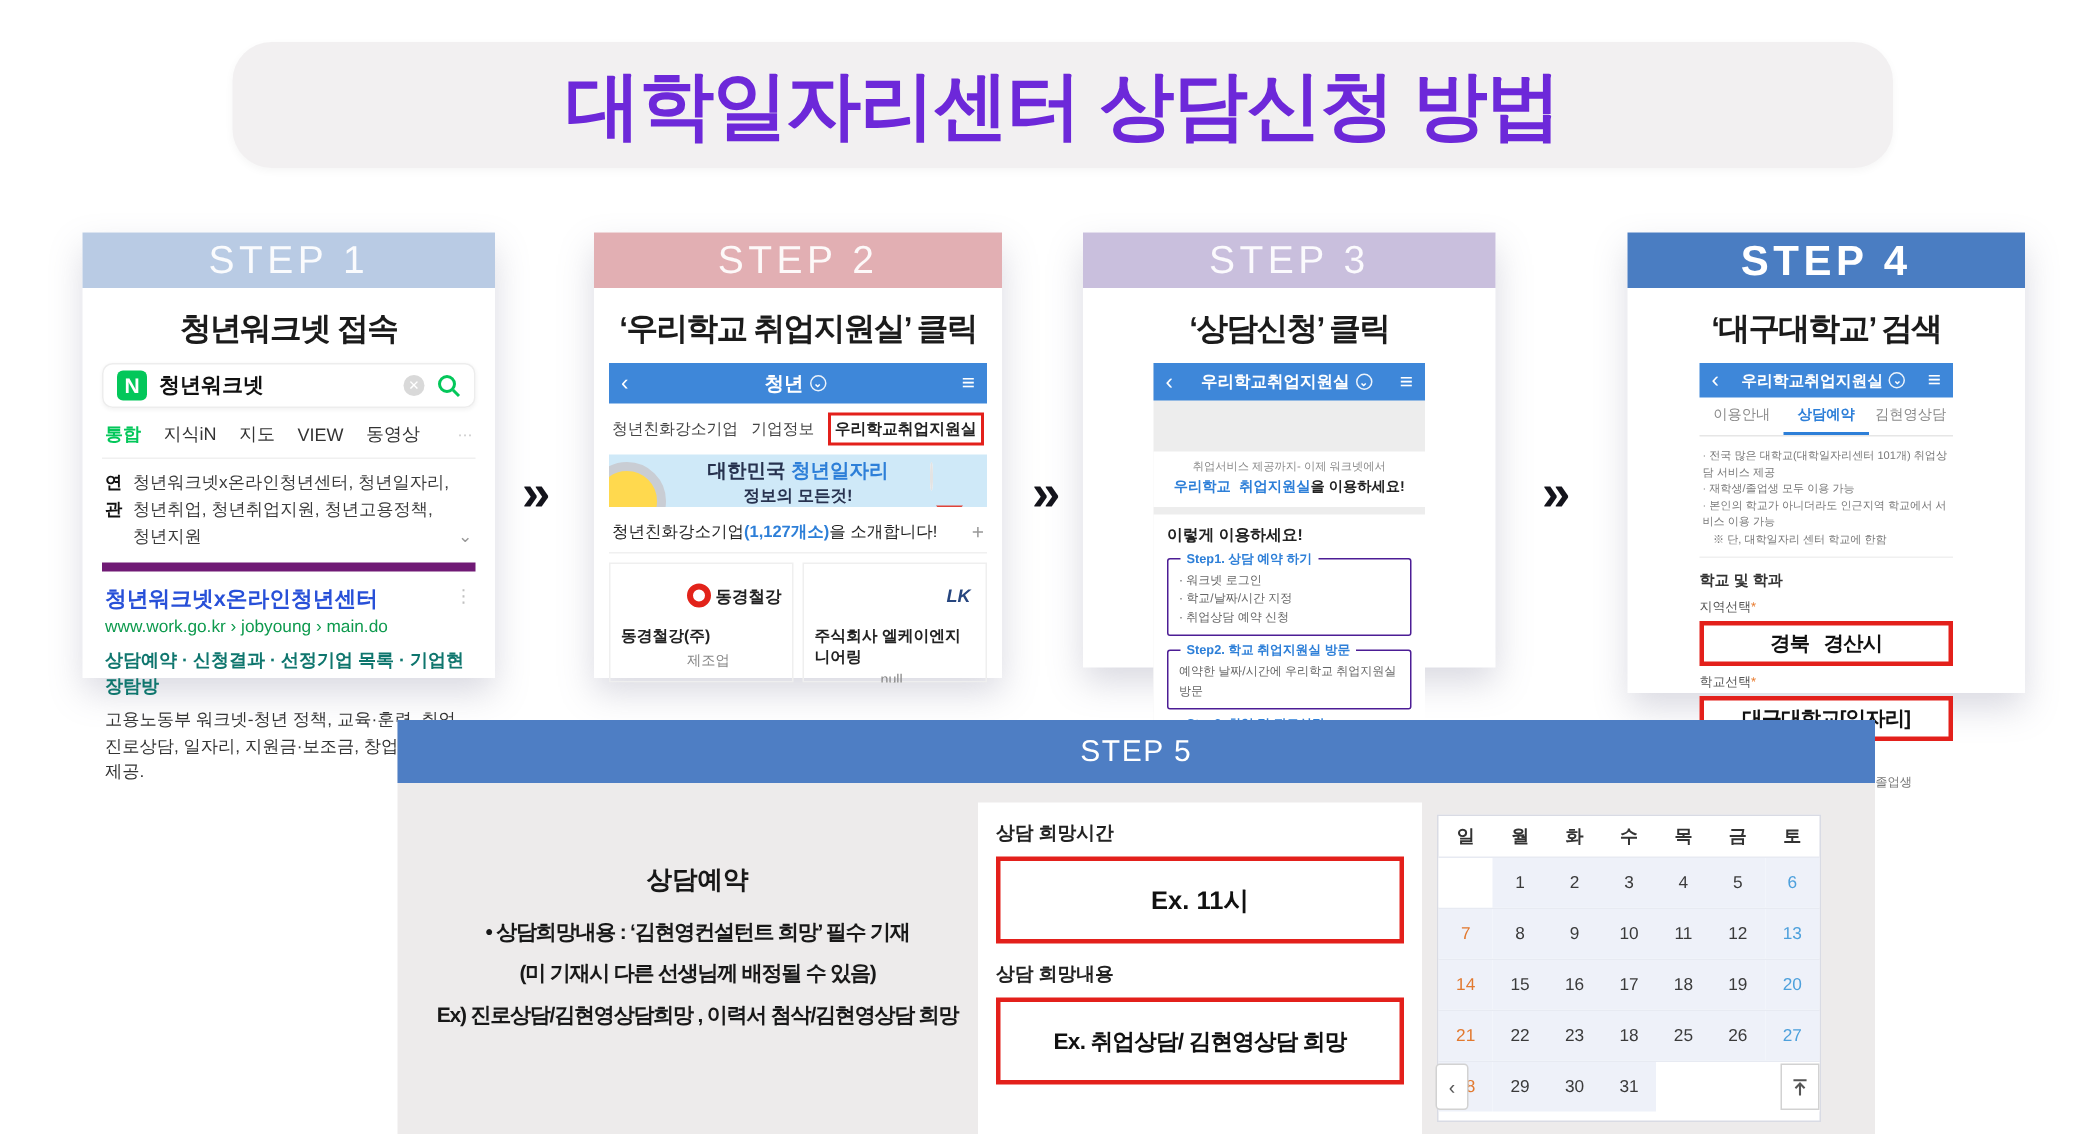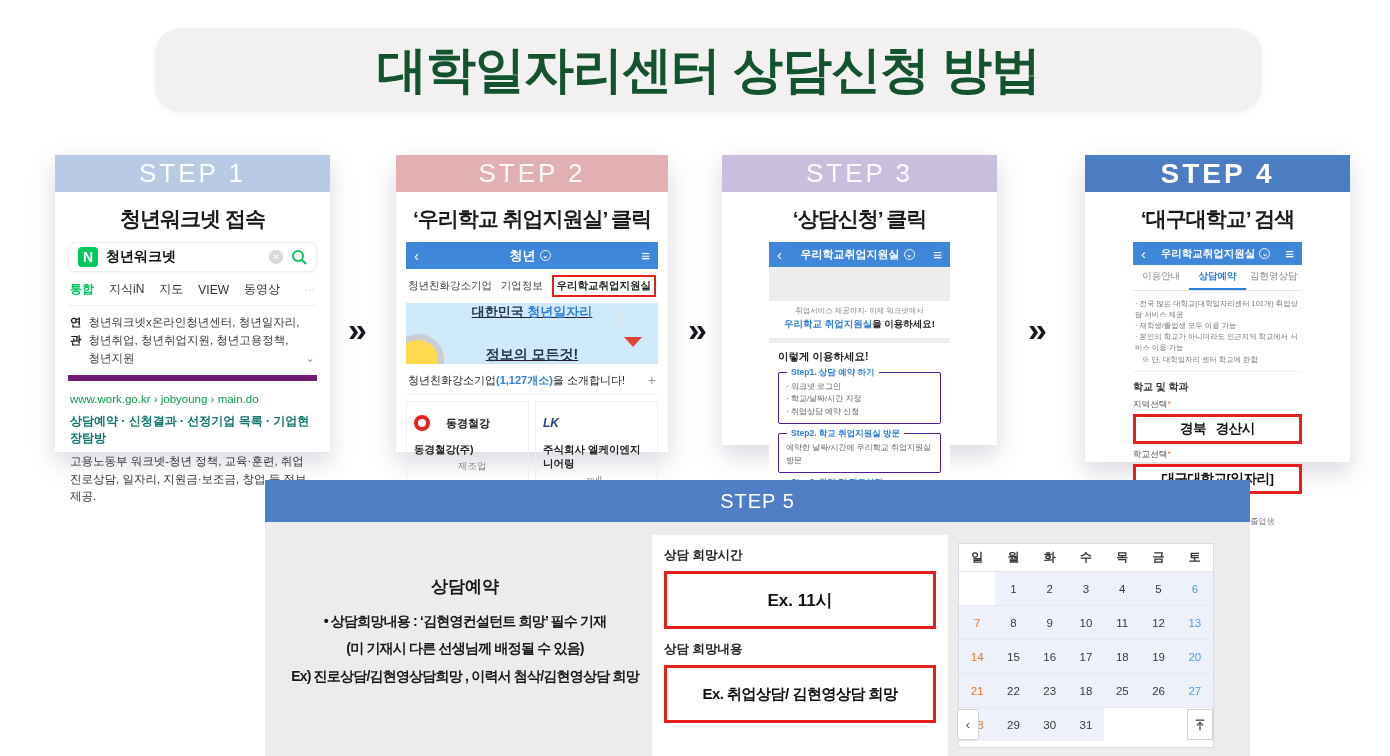--- a/index.html
+++ b/index.html
@@ -5,21 +5,21 @@
   * { margin:0; padding:0; box-sizing:border-box; }
   html,body { background:#fff; }
   .canvas { position:relative; width:1390px; height:756px; background:#fff; overflow:hidden;
             font-family:"Liberation Sans", sans-serif; color:#222; }
   .abs { position:absolute; }
 
   
   .title-banner { left:155px; top:28px; width:1107px; height:84px; background:#f2f0f1;
                   border-radius:26px; display:flex; align-items:center; justify-content:center;
                   box-shadow:0 2px 6px rgba(0,0,0,.04); }
-  .title-banner h1 { font-size:50px; font-weight:800; color:#14532d; letter-spacing:-1px; }
+  .title-banner h1 { font-size:50px; font-weight:800; color:#6d28d9; letter-spacing:-1px; }
 
   
   .step-card { top:155px; background:#fff; box-shadow:0 10px 22px rgba(130,130,155,.30); }
   .step-head { height:37px; display:flex; align-items:center; justify-content:center;
                color:rgba(255,255,255,.92); font-size:26px; letter-spacing:3px; font-weight:400; }
   .card1 .step-head { background:#b9cbe4; }
   .card2 .step-head { background:#e2afb3; }
   .card3 .step-head { background:#c9bfdd; }
   .card4 .step-head { background:#4a7dc2; color:#fff; font-weight:700; font-size:28px; }
   .card-sub { text-align:center; font-weight:800; font-size:21px; color:#1b1b1b; padding:13px 0 9px; letter-spacing:-1px; }
@@ -63,50 +63,50 @@
   .pbar .pdrop { width:11px; height:11px; border:1px solid rgba(255,255,255,.9); border-radius:50%;
                  font-size:7px; display:flex; align-items:center; justify-content:center; }
   .pbar .pmenu { font-size:15px; }
 
   
   .p2 { margin:0 10px; }
   .p2 .pbar { height:27px; font-size:13px; }
   .p2-tabs { display:flex; justify-content:space-between; align-items:center; font-size:10.5px; color:#444;
              padding:6px 2px; }
   .p2-tab-hot { border:2px solid #e3201b; padding:2px 3px; font-weight:700; color:#222; }
-  .p2-banner { position:relative; height:61px; background:#cfe9f8; overflow:hidden;
-               display:flex; flex-direction:column; align-items:center; justify-content:space-between;text-decoration:underline; }
+  .p2-banner { position:relative; height:35px; background:#cfe9f8; overflow:hidden;
+               display:flex; flex-direction:column; align-items:center; justify-content:flex-end; }
   .p2-banner .l1 { font-size:13px; font-weight:800; color:#27324f; z-index:2; }
   .p2-banner .l1 .blue { color:#2d7fd8; }
-  .p2-banner .l2 { font-size:14px; font-weight:800; color:#27324f; z-index:2; }
+  .p2-banner .l2 { font-size:11px; font-weight:800; color:#27324f; z-index:2; }
   .p2-sun { position:absolute; left:-14px; bottom:-22px; width:52px; height:52px; border-radius:50%;
             background:#ffd94e; border:6px solid #c9cdd4; }
   .p2-mascot { position:absolute; right:8px; top:6px; width:30px; height:38px; }
   .p2-mascot .head { width:26px; height:30px; background:#fff; border:1px solid #e3e3e3; border-radius:48% 48% 44% 44%; }
   .p2-mascot .cape { position:absolute; left:4px; bottom:0; width:0; height:0;
                      border-left:9px solid transparent; border-right:9px solid transparent; border-top:10px solid #e04338; }
   .p2-intro { display:flex; align-items:center; font-size:11px; color:#222; padding:8px 2px 6px; border-bottom:1px solid #f0f0f0; }
   .p2-intro .cnt { color:#2d7fd8; font-weight:800; }
   .p2-intro .plus { margin-left:auto; color:#999; font-size:14px; }
   .p2-cos { display:flex; gap:6px; padding-top:6px; height:86px; overflow:hidden; }
   .p2-co { flex:1; border:1px solid #efefef; padding:6px 7px; }
-  .p2-co .logo-row { display:flex; align-items:center; justify-content:flex-start; gap:16px; height:30px; }
+  .p2-co .logo-row { display:flex; align-items:center; justify-content:flex-end; gap:3px; height:30px; }
   .ttk-ring { width:16px; height:16px; border:4px solid #e2231a; border-radius:50%; }
   .p2-co .logo-name { font-size:11px; font-weight:800; color:#222; }
   .lk-logo { font-size:12px; font-weight:800; font-style:italic; color:#27467f; }
   .p2-co .co-name { font-size:10.5px; font-weight:800; color:#222; margin-top:5px; }
   .p2-co .co-sub { font-size:9.5px; color:#888; margin-top:3px;margin-left:44px; }
 
   
   .p3 { margin:0 47px; background:#ededed; }
   .p3 .pbar { height:25px; font-size:11px; }
   .p3-promo { background:#fff; text-align:center; padding:5px 4px 7px;margin-top:34px; }
   .p3-promo .sm { font-size:7.5px; color:#8a8a8a; }
   .p3-promo .bg { font-size:9.5px; font-weight:800; color:#222; margin-top:2px; }
-  .p3-promo .bg .blue { color:#2d7fd8; }
+  .p3-promo .bg .blue { color:#2d7fd8;font-family:Liberation Mono, monospace; }
   .p3-howto-wrap { background:#fff; margin-top:5px; padding:7px 9px 8px; }
   .p3-howto { font-size:10.5px; font-weight:800; color:#222; margin-bottom:8px; }
   .sbox { position:relative; border:1px solid #4c1d95; border-radius:2px; padding:8px 7px 5px; margin-bottom:9px; }
   .sbox-label { position:absolute; top:-6px; left:8px; background:#fff; padding:0 4px; color:#2d7fd8;
                 font-weight:800; font-size:8.5px; }
   .sbox-line { font-size:8px; color:#666; line-height:1.55; }
   .p3-cta-wrap { margin:6px 4px 8px; border:3px solid #e3201b; padding:2px; background:#fff; }
   .p3-cta { width:100%; height:20px; background:#1a86da; color:#fff; border:none; font-size:10.5px;
             font-weight:700; font-family:inherit; }
 
@@ -192,20 +192,24 @@
         <span>VIEW</span>
         <span>동영상</span>
         <span class="dim">⋯</span>
       </div>
       <div class="nv-rel">
         <b>연관</b>
         <span>청년워크넷x온라인청년센터, 청년일자리, 청년취업, 청년취업지원, 청년고용정책, 청년지원</span>
         <span class="chev">⌄</span>
       </div>
       <div class="nv-res">
+        <div class="nv-res-title">
+          <span>청년워크넷x온라인청년센터</span>
+          <span class="kebab">⋮</span>
+        </div>
         <div class="nv-url">www.work.go.kr › jobyoung › main.do</div>
         <div class="nv-links">상담예약 · 신청결과 · 선정기업 목록 · 기업현장탐방</div>
         <div class="nv-desc">고용노동부 워크넷-청년 정책, 교육·훈련, 취업진로상담, 일자리, 지원금·보조금, 창업 등 정보 제공.</div>
       </div>
     </div>
   </div>
 
   <div class="abs step-card card2">
     <div class="step-head">STEP 2</div>
     <div class="card-sub">‘우리학교 취업지원실’ 클릭</div>

